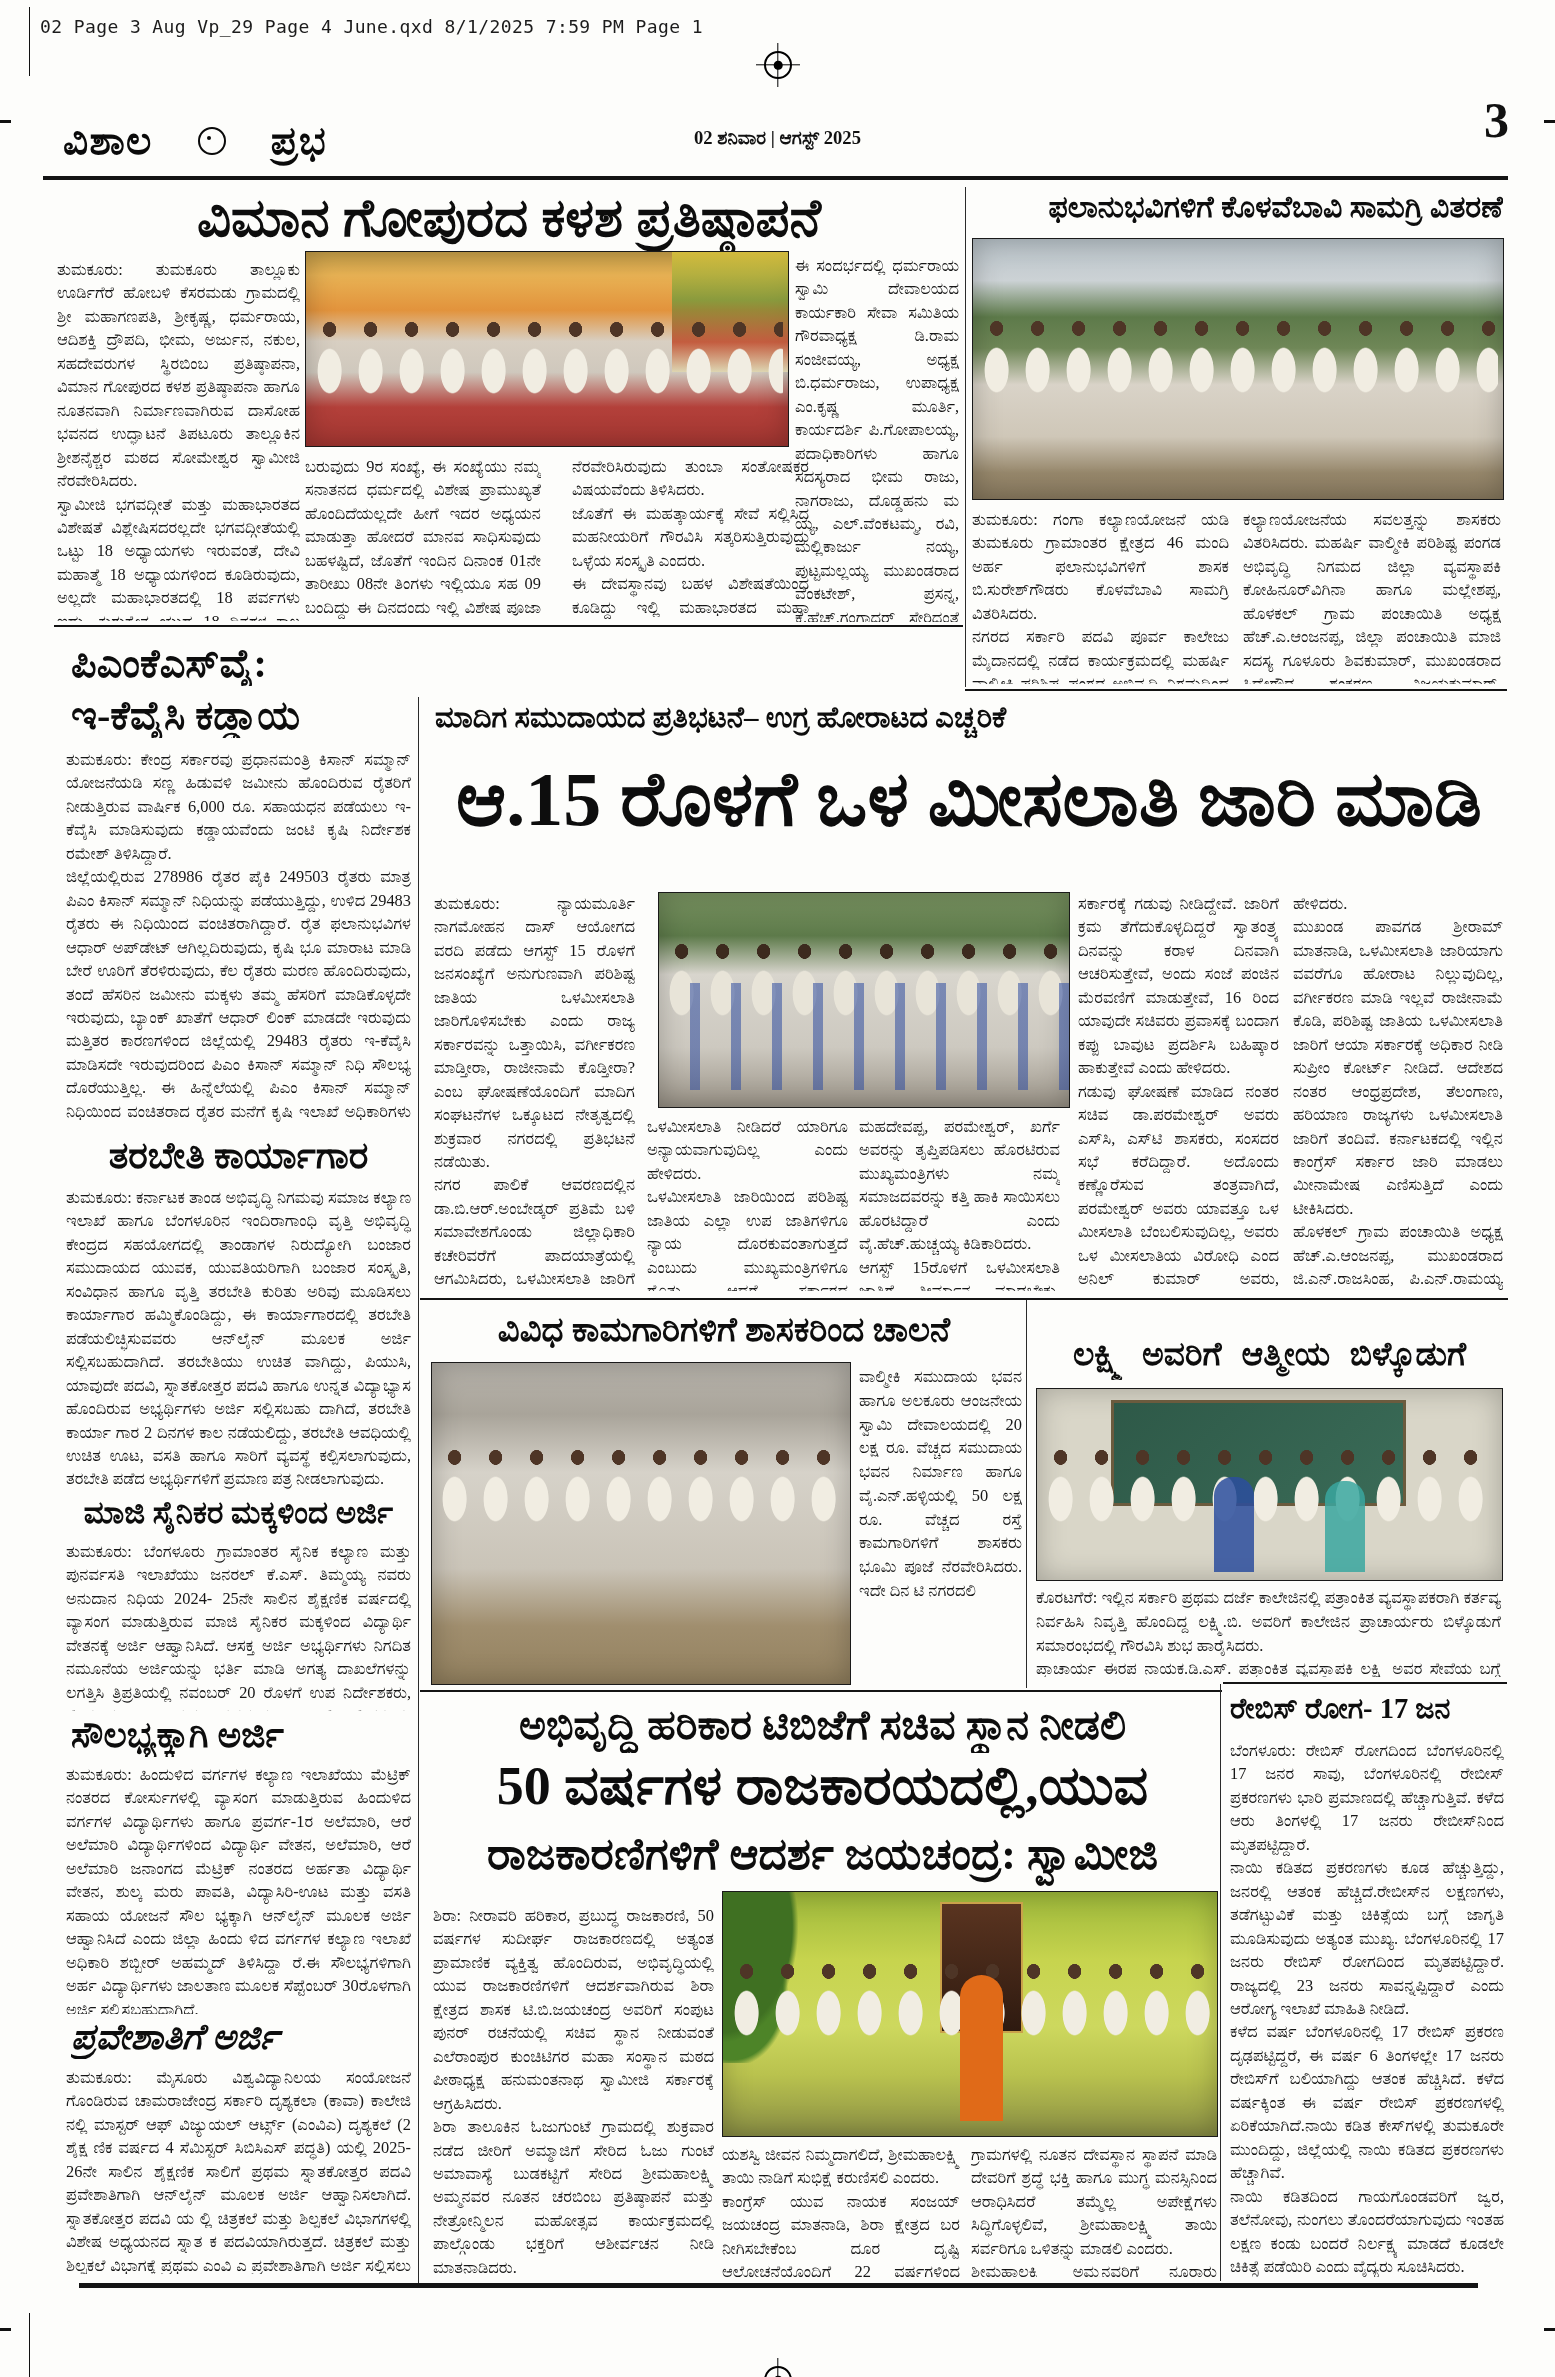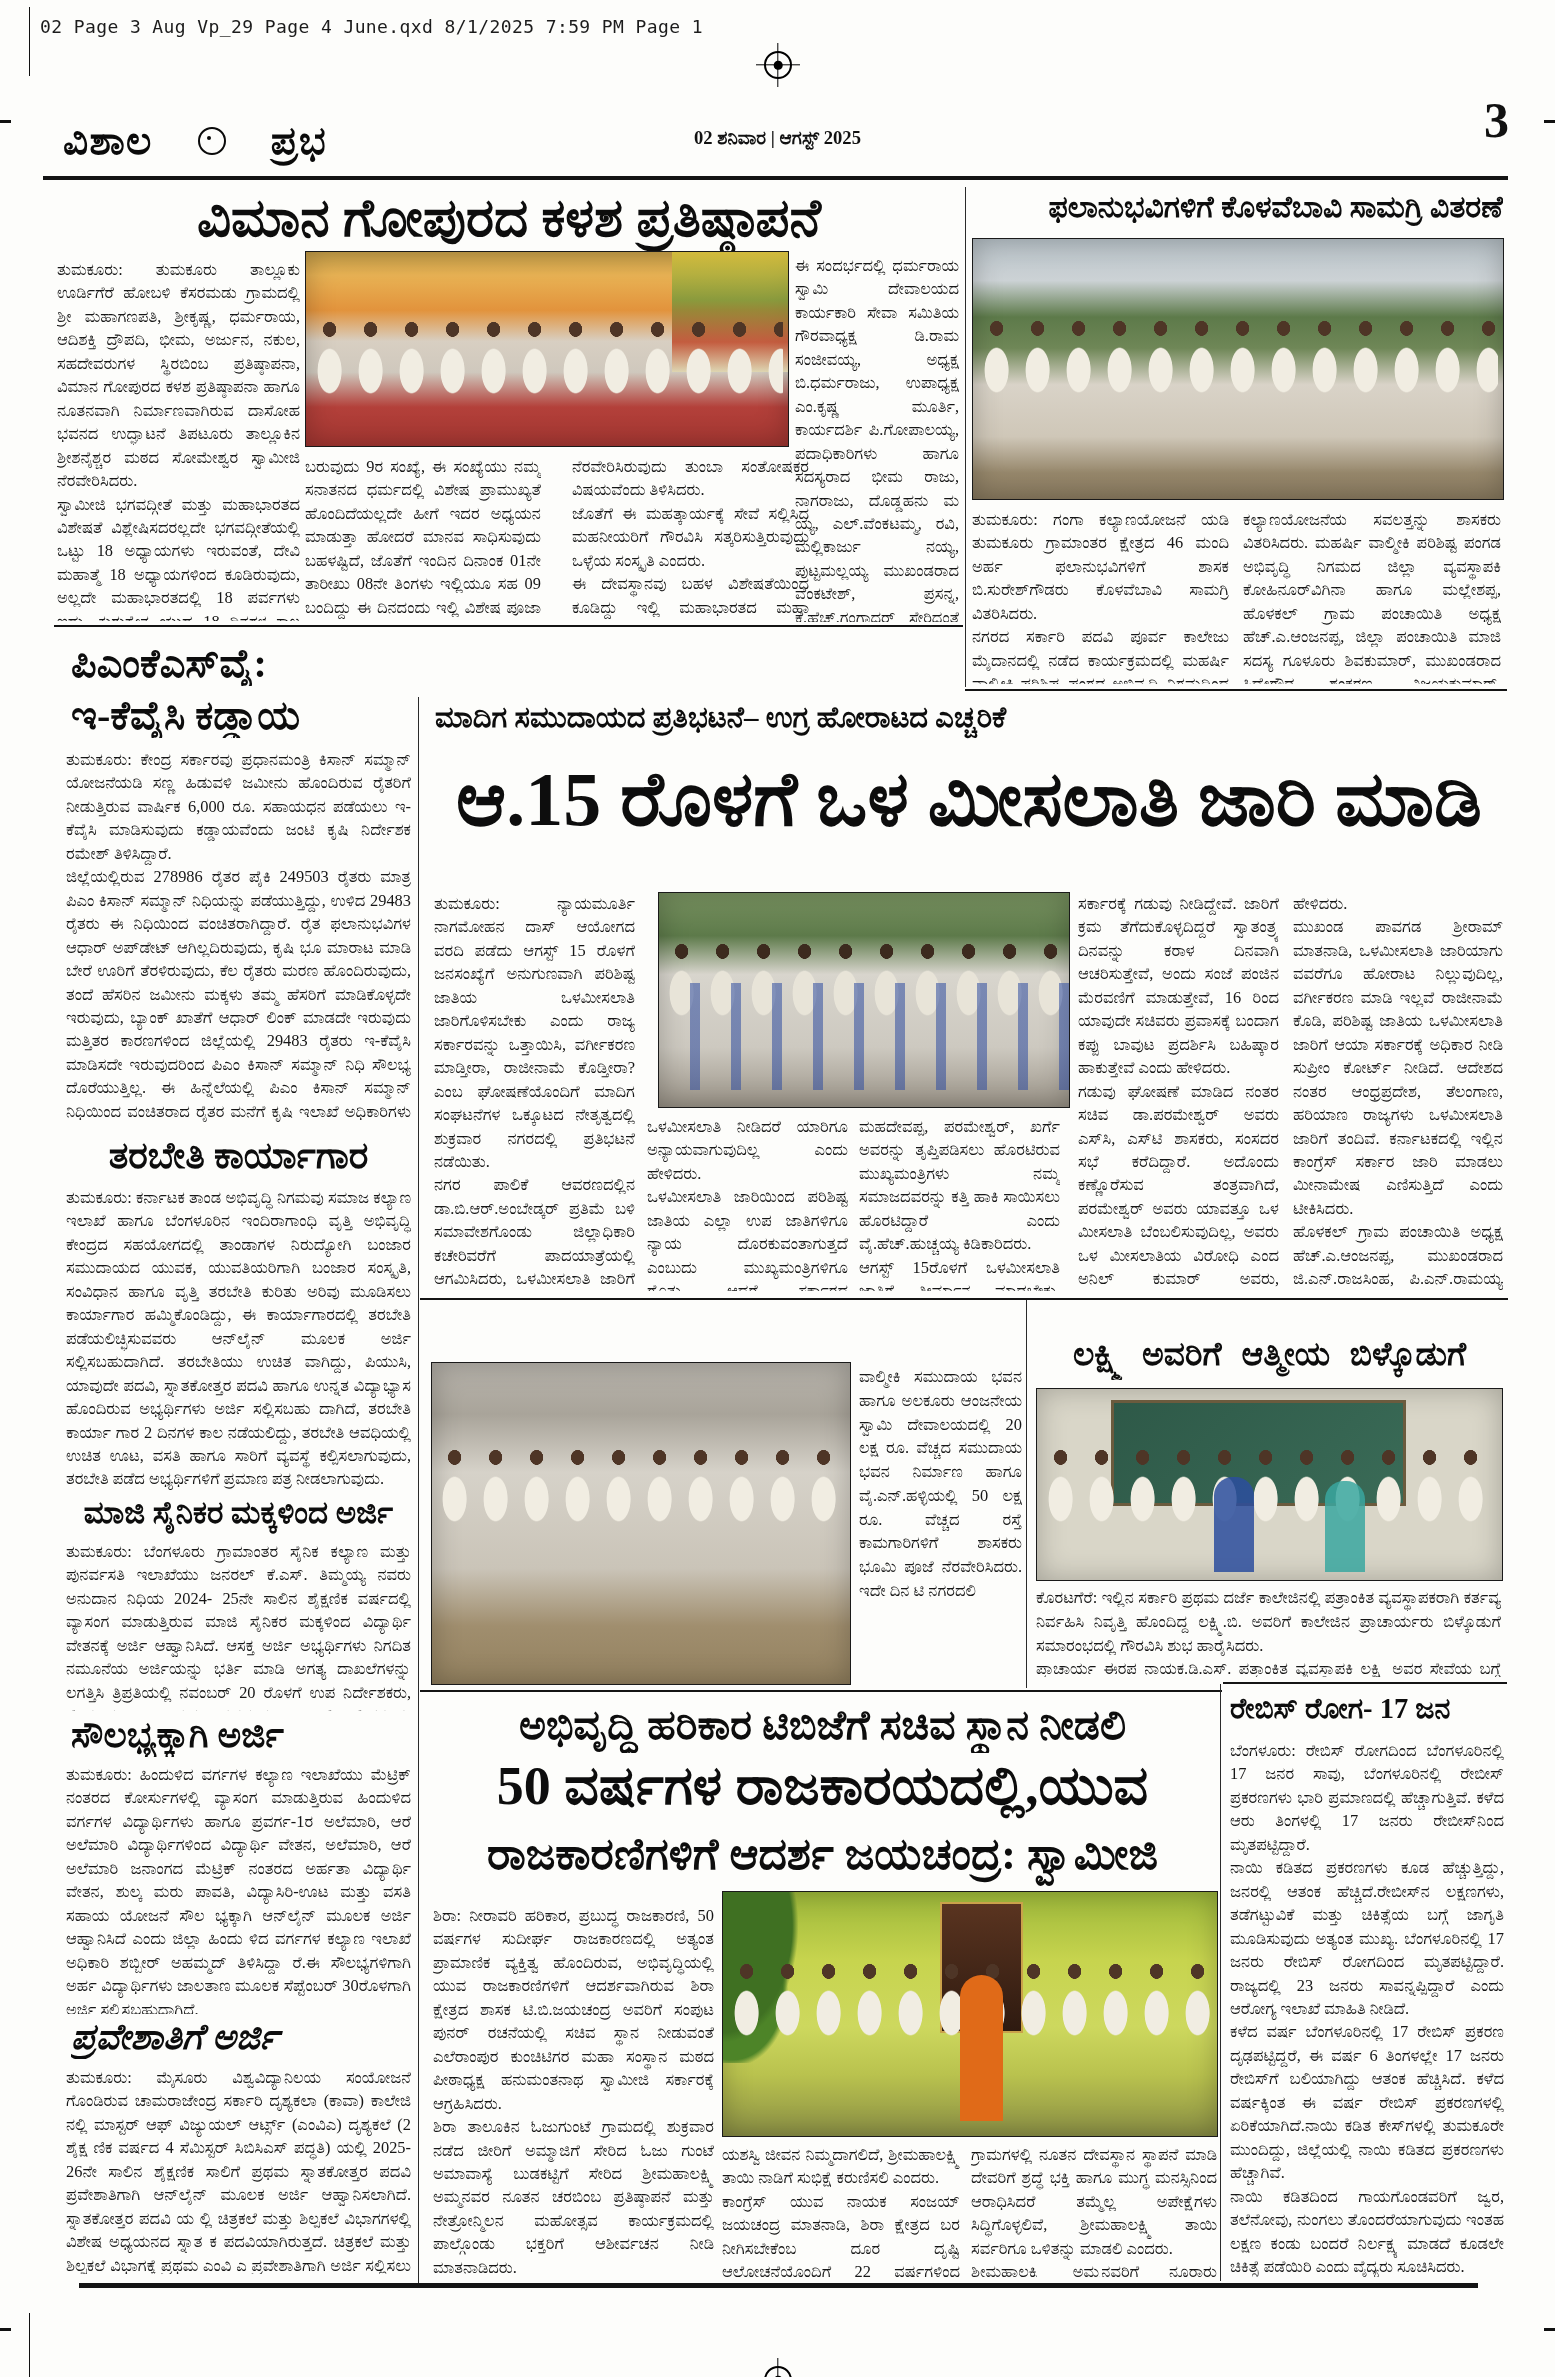--- a/index.html
+++ b/index.html
@@ -124,20 +124,21 @@
   <div class="abs bodytxt" style="left:1078px;top:892px;width:201px;height:398px;">ಸರ್ಕಾರಕ್ಕೆ ಗಡುವು ನೀಡಿದ್ದೇವೆ. ಜಾರಿಗೆ ಕ್ರಮ ತೆಗೆದುಕೊಳ್ಳದಿದ್ದರೆ ಸ್ವಾತಂತ್ರ್ಯ ದಿನವನ್ನು ಕರಾಳ ದಿನವಾಗಿ ಆಚರಿಸುತ್ತೇವೆ, ಅಂದು ಸಂಜೆ ಪಂಜಿನ ಮೆರವಣಿಗೆ ಮಾಡುತ್ತೇವೆ, 16 ರಿಂದ ಯಾವುದೇ ಸಚಿವರು ಪ್ರವಾಸಕ್ಕೆ ಬಂದಾಗ ಕಪ್ಪು ಬಾವುಟ ಪ್ರದರ್ಶಿಸಿ ಬಹಿಷ್ಕಾರ ಹಾಕುತ್ತೇವೆ ಎಂದು ಹೇಳಿದರು.
 ಗಡುವು ಘೋಷಣೆ ಮಾಡಿದ ನಂತರ ಸಚಿವ ಡಾ.ಪರಮೇಶ್ವರ್ ಅವರು ಎಸ್‌ಸಿ, ಎಸ್‌ಟಿ ಶಾಸಕರು, ಸಂಸದರ ಸಭೆ ಕರೆದಿದ್ದಾರೆ. ಅದೊಂದು ಕಣ್ಣೊರೆಸುವ ತಂತ್ರವಾಗಿದೆ, ಪರಮೇಶ್ವರ್ ಅವರು ಯಾವತ್ತೂ ಒಳ ಮೀಸಲಾತಿ ಬೆಂಬಲಿಸುವುದಿಲ್ಲ, ಅವರು ಒಳ ಮೀಸಲಾತಿಯ ವಿರೋಧಿ ಎಂದ ಅನಿಲ್ ಕುಮಾರ್ ಅವರು, ಒಳಮೀಸಲಾತಿ ಜಾರಿ ಮಾಡಿದರೆ ಉಳಿಯುತ್ತೀರಿ ಇಲ್ಲವಾದರೆ ಅಧಿಕಾರದಿಂದ ಇಳಿಸುವವರೆಗೂ ಹೋರಾಟ ಮಾಡುತ್ತೇವೆ ಎಂದು ಎಚ್ಚರಿಸಿದರು.
 ಮುಖಂಡ ಡಾ.ಲಕ್ಷ್ಮೀಕಾಂತ್ ಮಾತನಾಡಿ, ಒಳಮೀಸಲಾತಿ ಜಾರಿಗಾಗಿ 35 ವರ್ಷಗಳಿಂದ ಹೋರಾಟ ಮಾಡುತ್ತಿದ್ದೇವೆ, ಸರ್ಕಾರದಲ್ಲಿರುವ ಕೆಲವೇ ಕೆಲವು ಜನ ಈ ವಿಚಾರದಲ್ಲಿ ಕೈ ಇಟ್ಟು ಜಾರಿಯಾಗದಂತೆ ನೋಡಿಕೊಂಡು ನಮ್ಮ ಸಮುದಾಯಕ್ಕೆ ಅನ್ಯಾಯ ಮಾಡುತ್ತಿದ್ದಾರೆ, ಒಳಮೀಸಲಾತಿ ಜಾರಿಯಾಗದಂತೆ ನಡೆದಿರುವ ಪಿತೂರಿಗೆ ಮುಖ್ಯಮಂತ್ರಿ ಸಿದ್ದರಾಮಯ್ಯ ಮಣಿದಿದ್ದಾರೆ, ನಮ್ಮ ಸಮುದಾಯ ಮುಂದೆ</div>
   <div class="abs bodytxt" style="left:1293px;top:892px;width:210px;height:398px;">ಹೇಳಿದರು.
 ಮುಖಂಡ ಪಾವಗಡ ಶ್ರೀರಾಮ್ ಮಾತನಾಡಿ, ಒಳಮೀಸಲಾತಿ ಜಾರಿಯಾಗು ವವರೆಗೂ ಹೋರಾಟ ನಿಲ್ಲುವುದಿಲ್ಲ, ವರ್ಗೀಕರಣ ಮಾಡಿ ಇಲ್ಲವೆ ರಾಜೀನಾಮೆ ಕೊಡಿ, ಪರಿಶಿಷ್ಟ ಜಾತಿಯ ಒಳಮೀಸಲಾತಿ ಜಾರಿಗೆ ಆಯಾ ಸರ್ಕಾರಕ್ಕೆ ಅಧಿಕಾರ ನೀಡಿ ಸುಪ್ರೀಂ ಕೋರ್ಟ್ ನೀಡಿದೆ. ಆದೇಶದ ನಂತರ ಆಂಧ್ರಪ್ರದೇಶ, ತೆಲಂಗಾಣ, ಹರಿಯಾಣ ರಾಜ್ಯಗಳು ಒಳಮೀಸಲಾತಿ ಜಾರಿಗೆ ತಂದಿವೆ. ಕರ್ನಾಟಕದಲ್ಲಿ ಇಲ್ಲಿನ ಕಾಂಗ್ರೆಸ್ ಸರ್ಕಾರ ಜಾರಿ ಮಾಡಲು ಮೀನಾಮೇಷ ಎಣಿಸುತ್ತಿದೆ ಎಂದು ಟೀಕಿಸಿದರು.
 ಹೊಳಕಲ್ ಗ್ರಾಮ ಪಂಚಾಯಿತಿ ಅಧ್ಯಕ್ಷ ಹೆಚ್.ಎ.ಆಂಜನಪ್ಪ, ಮುಖಂಡರಾದ ಜಿ.ಎನ್.ರಾಜಸಿಂಹ, ಪಿ.ಎನ್.ರಾಮಯ್ಯ ಮೊದಲಾದವರು ಮಾತನಾಡಿ ಪರಿಶಿಷ್ಟ ಜಾತಿ ವರ್ಗೀಕರಣಕ್ಕೆ ಆಗ್ರಹಿಸಿದರು.
 ಮುಖಂಡರಾದ ರವಿವರ್ಮ ಕುಮಾರ್, ಶಿವಶಂಕರ್, ಹುಲ್ಲೂರು ನಾಗೇಶ್, ಹೊಸ ಕೋಟೆ ನಟರಾಜು, ಆಂಜನಮೂರ್ತಿ, ದಾಡಿ ವೆಂಕಟೇಶ್, ರಮೇಶ್ ಯಲ್ಲಾಪುರ, ವೆಂಕಟೇಶ್, ನರಸಿಂಹಮೂರ್ತಿ, ನಾರಾಯಣ್, ಲಕ್ಕೆನಹಳ್ಳಿ ದಾಸಪ್ಪ, ಸೊರೆಕುಂಟಿ ಯೋಗಿ ೕಶ್, ಲಕ್ಷ್ಮಿಪತಿ, ರಘು ದಾಸಲುಕುಂಟಿ, ಲಕ್ಷ್ಮಿನರಸಪ್ಪ ಮೊದಲಾದವರು ಪ್ರತಿಭಟನೆಯಲ್ಲಿ ಭಾಗವಹಿಸಿದ್ದರು.</div>
 
   <div class="abs rule" style="left:420px;top:1298px;width:1088px;height:2.1px;"></div>
 
+  <div class="abs hl" style="left:428px;top:1312px;width:592px;height:43px;font-size:34px;">ವಿವಿಧ ಕಾಮಗಾರಿಗಳಿಗೆ ಶಾಸಕರಿಂದ ಚಾಲನೆ</div>
   <div class="photo" style="left:431px;top:1362px;width:418px;height:321px;background:linear-gradient(180deg,#b8b4ac 0%,#a9a49a 16%,#d6d2c9 34%,#cac4b8 64%,#a08e6e 82%,#93815f 100%);">
     <div class="crowd" style="top:26%;height:56%;"></div>
   </div>
   <div class="abs cap" style="left:859px;top:1365px;width:163px;height:318px;">ವಾಲ್ಮೀಕಿ ಸಮುದಾಯ ಭವನ ಹಾಗೂ ಅಲಕೂರು ಆಂಜನೇಯ ಸ್ವಾಮಿ ದೇವಾಲಯದಲ್ಲಿ 20 ಲಕ್ಷ ರೂ. ವೆಚ್ಚದ ಸಮುದಾಯ ಭವನ ನಿರ್ಮಾಣ ಹಾಗೂ ವೈ.ಎನ್.ಹಳ್ಳಿಯಲ್ಲಿ 50 ಲಕ್ಷ ರೂ. ವೆಚ್ಚದ ರಸ್ತೆ ಕಾಮಗಾರಿಗಳಿಗೆ ಶಾಸಕರು ಭೂಮಿ ಪೂಜೆ ನೆರವೇರಿಸಿದರು. ಇದೇ ದಿನ ಟಿ ನಗರದಲಿ</div>
   <div class="abs vrule" style="left:1026px;top:1300px;width:1.4px;height:388px;"></div>
   <div class="abs rule" style="left:420px;top:1690px;width:802px;height:2.1px;"></div>
 
   <div class="abs hl" style="left:1036px;top:1339px;width:467px;height:41px;font-size:33px;font-family:Liberation Mono, monospace;">ಲಕ್ಷ್ಮಿ ಅವರಿಗೆ ಆತ್ಮೀಯ ಬಿಳ್ಕೊಡುಗೆ</div>
   <div class="photo" style="left:1036px;top:1388px;width:465px;height:191px;background:#d9d6c8;">
     <div class="abs" style="left:16%;top:6%;width:62%;height:52%;background:linear-gradient(135deg,#2e5948,#3a6b57);border:3.6px solid #6b5b3e;"></div>

